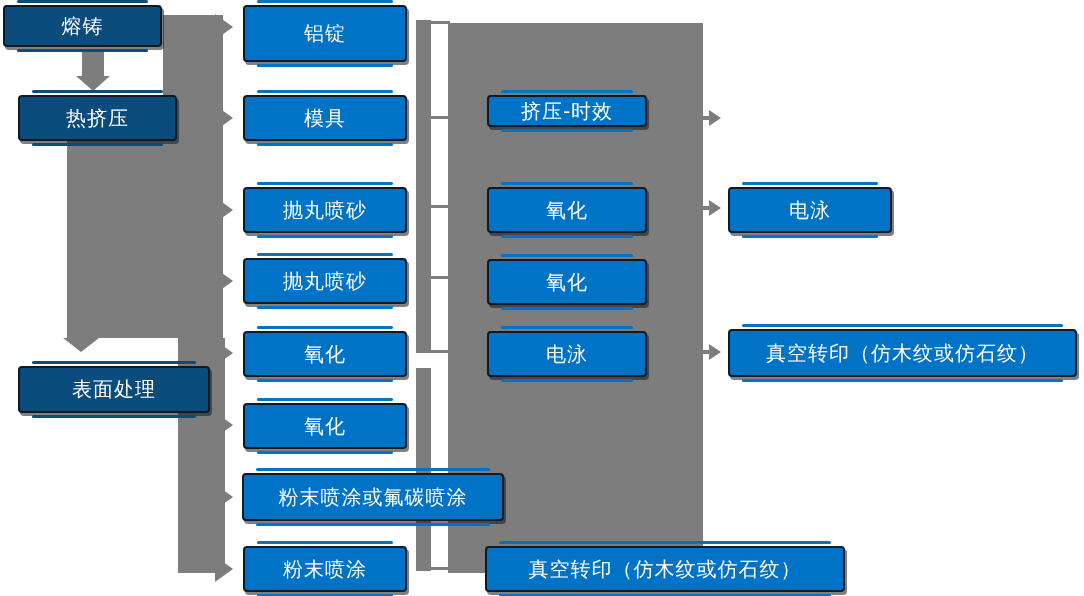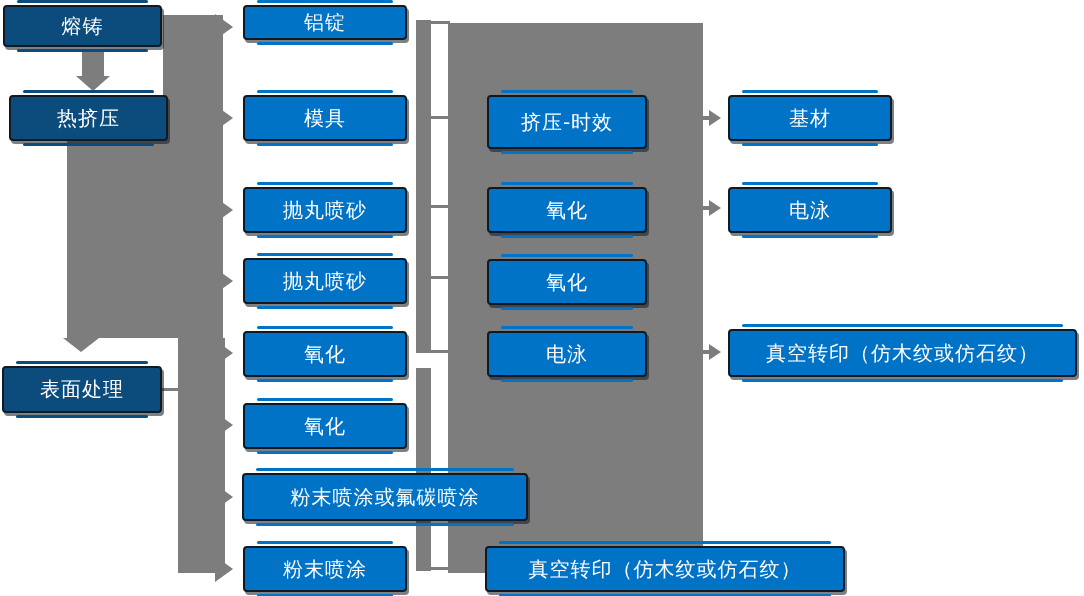--- a/index.html
+++ b/index.html
@@ -73,32 +73,31 @@
       <div class="c-rect" style="left: 448px; top: 23px; width: 255px; height: 550px;"></div>
       <div class="c-rect" style="left: 703px; top: 116px; width: 7px; height: 4px;"></div>
       <div class="c-tri-right" style="left: 709px; top: 110px; border-top-width: 8px; border-bottom-width: 8px; border-left-width: 12px;"></div>
       <div class="c-rect" style="left: 703px; top: 206px; width: 7px; height: 4px;"></div>
       <div class="c-tri-right" style="left: 709px; top: 200px; border-top-width: 8px; border-bottom-width: 8px; border-left-width: 12px;"></div>
       <div class="c-rect" style="left: 703px; top: 350px; width: 7px; height: 4px;"></div>
       <div class="c-tri-right" style="left: 709px; top: 344px; border-top-width: 8px; border-bottom-width: 8px; border-left-width: 12px;"></div>
     </div>
   <div class="layer" id="node-layer">
       <div class="node dark" style="left: 3px; top: 5px; width: 159px; height: 42px;">熔铸</div>
-      <div class="node dark" style="left: 9px; top: 95px; width: 159px; height: 46px;">热挤压</div>
-      <div class="node dark" style="left: 2px; top: 366px; width: 160px; height: 47px; font-family: Liberation Serif, serif;">表面处理</div>
-      <div class="node blue" style="left: 243px; top: 5px; width: 164px; height: 35px;">铝锭</div>
+      <div class="node dark" style="left: 18px; top: 95px; width: 159px; height: 46px;">热挤压</div>
+      <div class="node dark" style="left: 18px; top: 366px; width: 192px; height: 47px; font-family: Liberation Serif, serif;">表面处理</div>
+      <div class="node blue" style="left: 243px; top: 5px; width: 164px; height: 57px;">铝锭</div>
       <div class="node blue" style="left: 243px; top: 95px; width: 164px; height: 46px; font-family: Liberation Serif, serif;">模具</div>
       <div class="node blue" style="left: 243px; top: 187px; width: 164px; height: 46px;">抛丸喷砂</div>
       <div class="node blue" style="left: 243px; top: 258px; width: 164px; height: 46px;">抛丸喷砂</div>
       <div class="node blue" style="left: 243px; top: 331px; width: 164px; height: 46px;">氧化</div>
       <div class="node blue" style="left: 243px; top: 403px; width: 164px; height: 46px;">氧化</div>
-      <div class="node blue" style="left: 242px; top: 473px; width: 286px; height: 48px;">粉末喷涂或氟碳喷涂</div>
+      <div class="node blue" style="left: 242px; top: 473px; width: 262px; height: 48px;">粉末喷涂或氟碳喷涂</div>
       <div class="node blue" style="left: 243px; top: 546px; width: 164px; height: 46px; text-align: center;">粉末喷涂</div>
-      <div class="node blue" style="left: 487px; top: 95px; width: 160px; height: 54px;">挤压-时效</div>
+      <div class="node blue" style="left: 487px; top: 95px; width: 160px; height: 32px;">挤压-时效</div>
       <div class="node blue" style="left: 487px; top: 187px; width: 160px; height: 46px;">氧化</div>
       <div class="node blue" style="left: 487px; top: 259px; width: 160px; height: 46px;">氧化</div>
       <div class="node blue" style="left: 487px; top: 331px; width: 160px; height: 46px;">电泳</div>
       <div class="node blue" style="left: 485px; top: 546px; width: 360px; height: 46px;">真空转印（仿木纹或仿石纹）</div>
-      <div class="node blue" style="left: 728px; top: 95px; width: 164px; height: 46px;">基材</div>
       <div class="node blue" style="left: 728px; top: 187px; width: 164px; height: 46px;">电泳</div>
       <div class="node blue" style="left: 728px; top: 329px; width: 349px; height: 48px;">真空转印（仿木纹或仿石纹）</div>
     </div>
 </div>
 
 </body></html>

